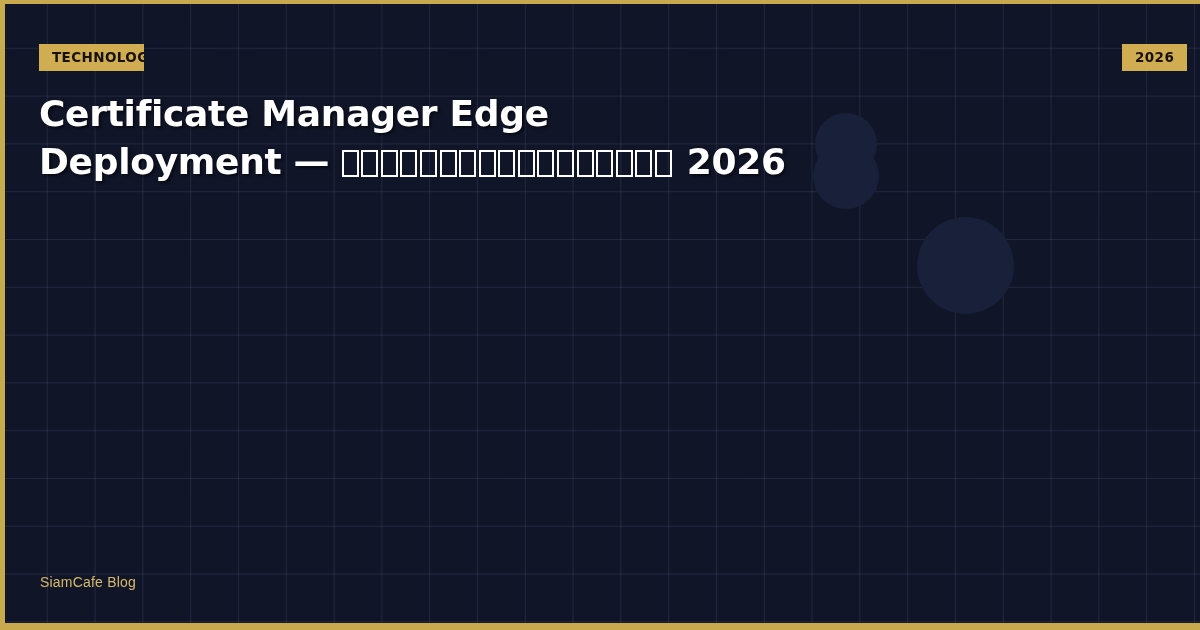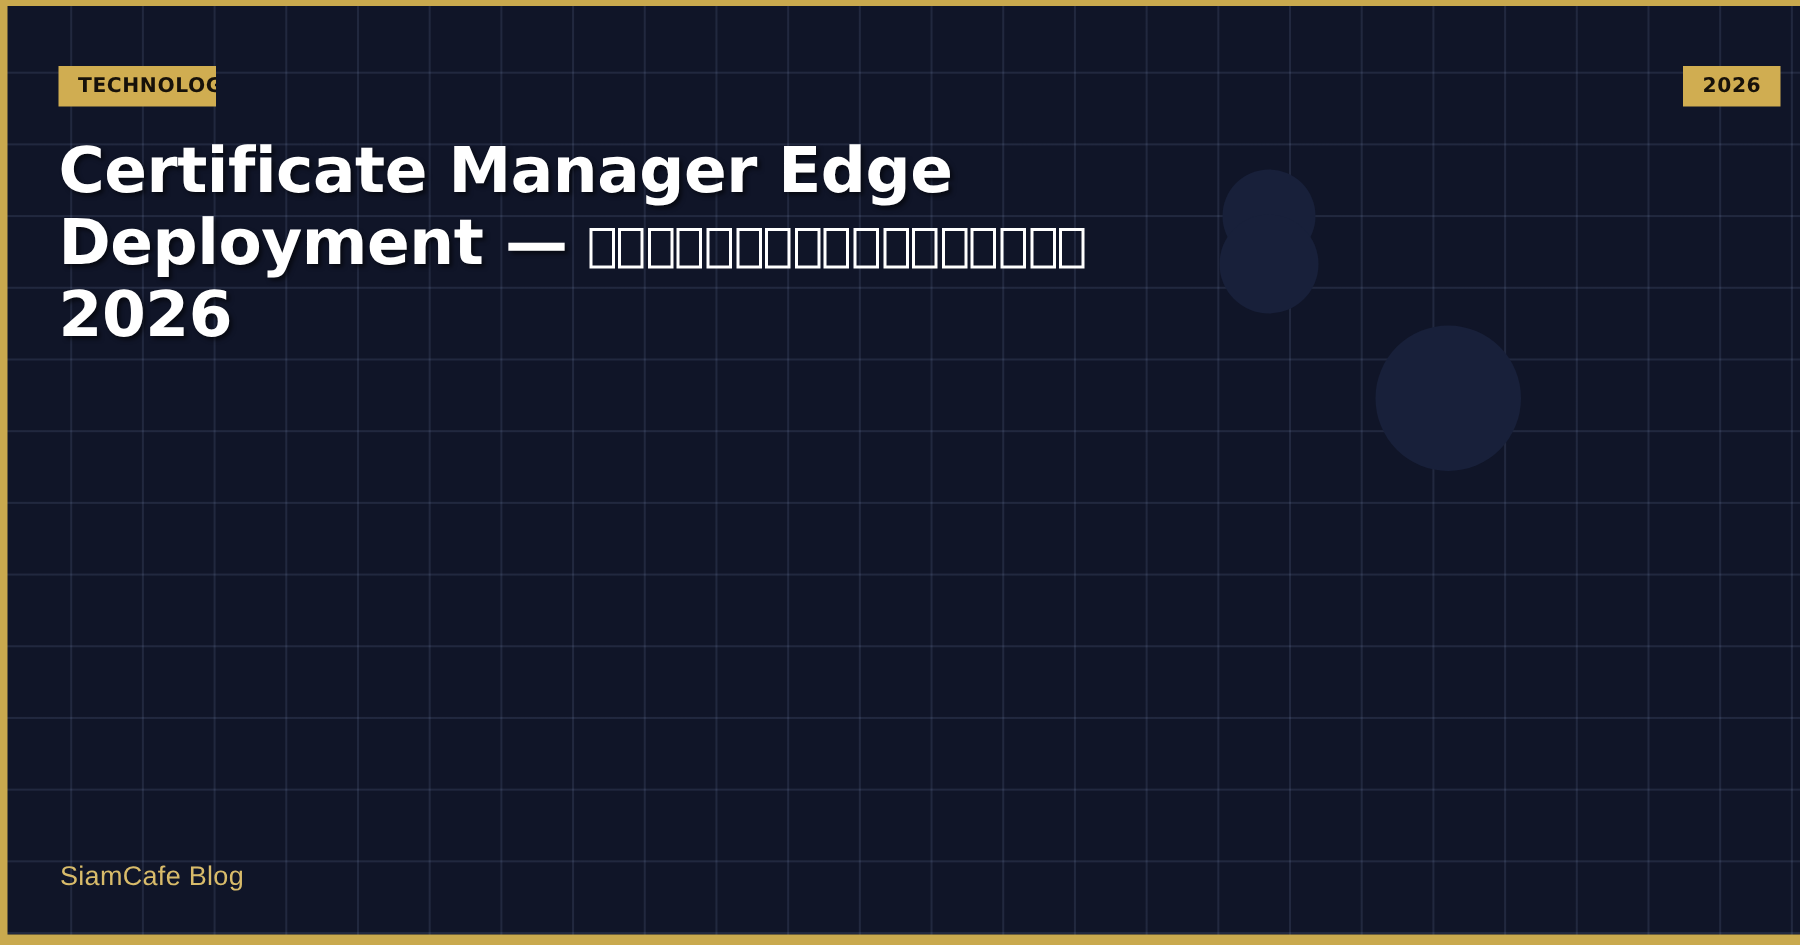--- a/index.html
+++ b/index.html
@@ -91,21 +91,21 @@
     white-space: nowrap;
   }
 
   #headline {
     position: absolute;
     left: 39px;
     top: 90px;
     width: 760px;
     margin: 0;
     color: #ffffff;
-    font-size: 42px;
+    font-size: 36px;
     font-weight: bold;
     line-height: 48px;
     letter-spacing: -0.3px;
     text-shadow: 2px 2px 3px rgba(0,0,0,0.55);
   }
 
   
   .tofu-run {
     display: inline;
     white-space: nowrap;
@@ -119,21 +119,21 @@
     box-sizing: border-box;
     vertical-align: -3px;
     margin-right: 2.6px;
   }
 
   #site-name {
     position: absolute;
     left: 40px;
     top: 574px;
     color: #d8bb6a;
-    font-size: 18px;
+    font-size: 14px;
     font-weight: normal;
     letter-spacing: 0.2px;
     font-family: "Liberation Sans", sans-serif;
   }
 </style>
 </head>
 <body>
 
 <div id="card">
 

